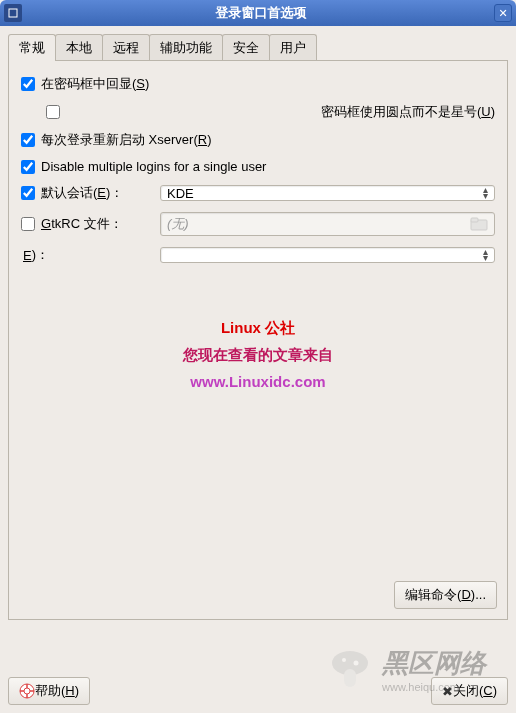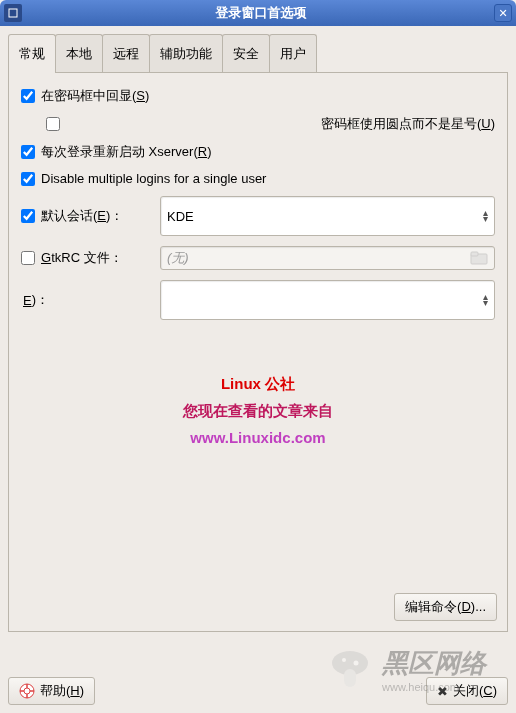--- a/index.html
+++ b/index.html
@@ -56,21 +56,21 @@
       background: #efebe7;
       height: 687px;
       padding: 8px;
       position: relative;
     }
     .tabs {
       display: flex;
       border-bottom: none;
     }
     .tab {
-      padding: 10px 10px;
+      padding: 4px 10px;
       background: #e5e1dc;
       border: 1px solid #bab5ab;
       border-bottom: none;
       margin-right: -1px;
       cursor: pointer;
       border-radius: 3px 3px 0 0;
       font-size: 13px;
     }
     .tab.active {
       background: #efebe7;
@@ -112,21 +112,21 @@
     }
     .select-box {
       flex: 1;
       background: #fff;
       border: 1px solid #bab5ab;
       border-radius: 3px;
       padding: 3px 6px;
       display: flex;
       align-items: center;
       justify-content: space-between;
-      height: 40px;
+      height: 16px;
       box-shadow: inset 1px 1px 1px rgba(0,0,0,0.08);
     }
     .select-arrows {
       font-size: 10px;
       line-height: 6px;
       color: #555;
       display: flex;
       flex-direction: column;
     }
     .text-input {
@@ -180,21 +180,20 @@
       justify-content: space-between;
     }
     .help-btn, .close-btn {
       background: linear-gradient(to bottom, #f8f6f3, #e8e4df);
       border: 1px solid #bab5ab;
       border-radius: 3px;
       padding: 4px 10px;
       cursor: pointer;
       display: flex;
       align-items: center;
-      gap: 5px;
       font-size: 13px;
     }
     .help-icon-svg {
       width: 16px;
       height: 16px;
     }
     .close-icon-x {
       font-size: 13px;
       color: #333;
     }

